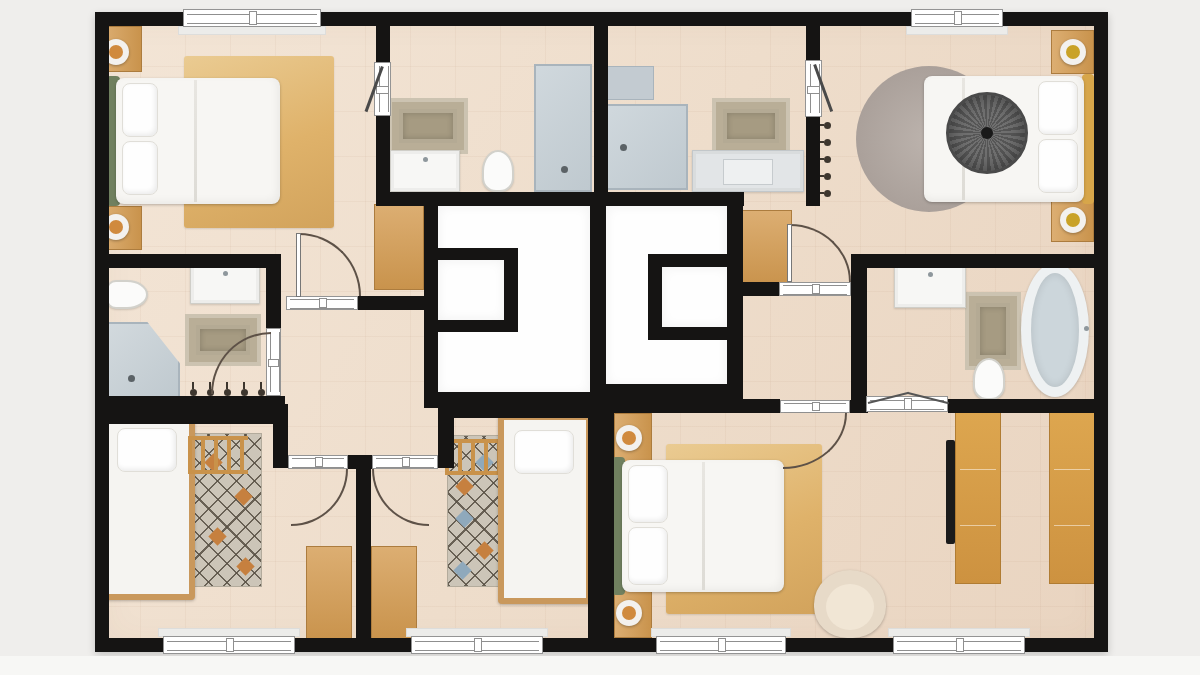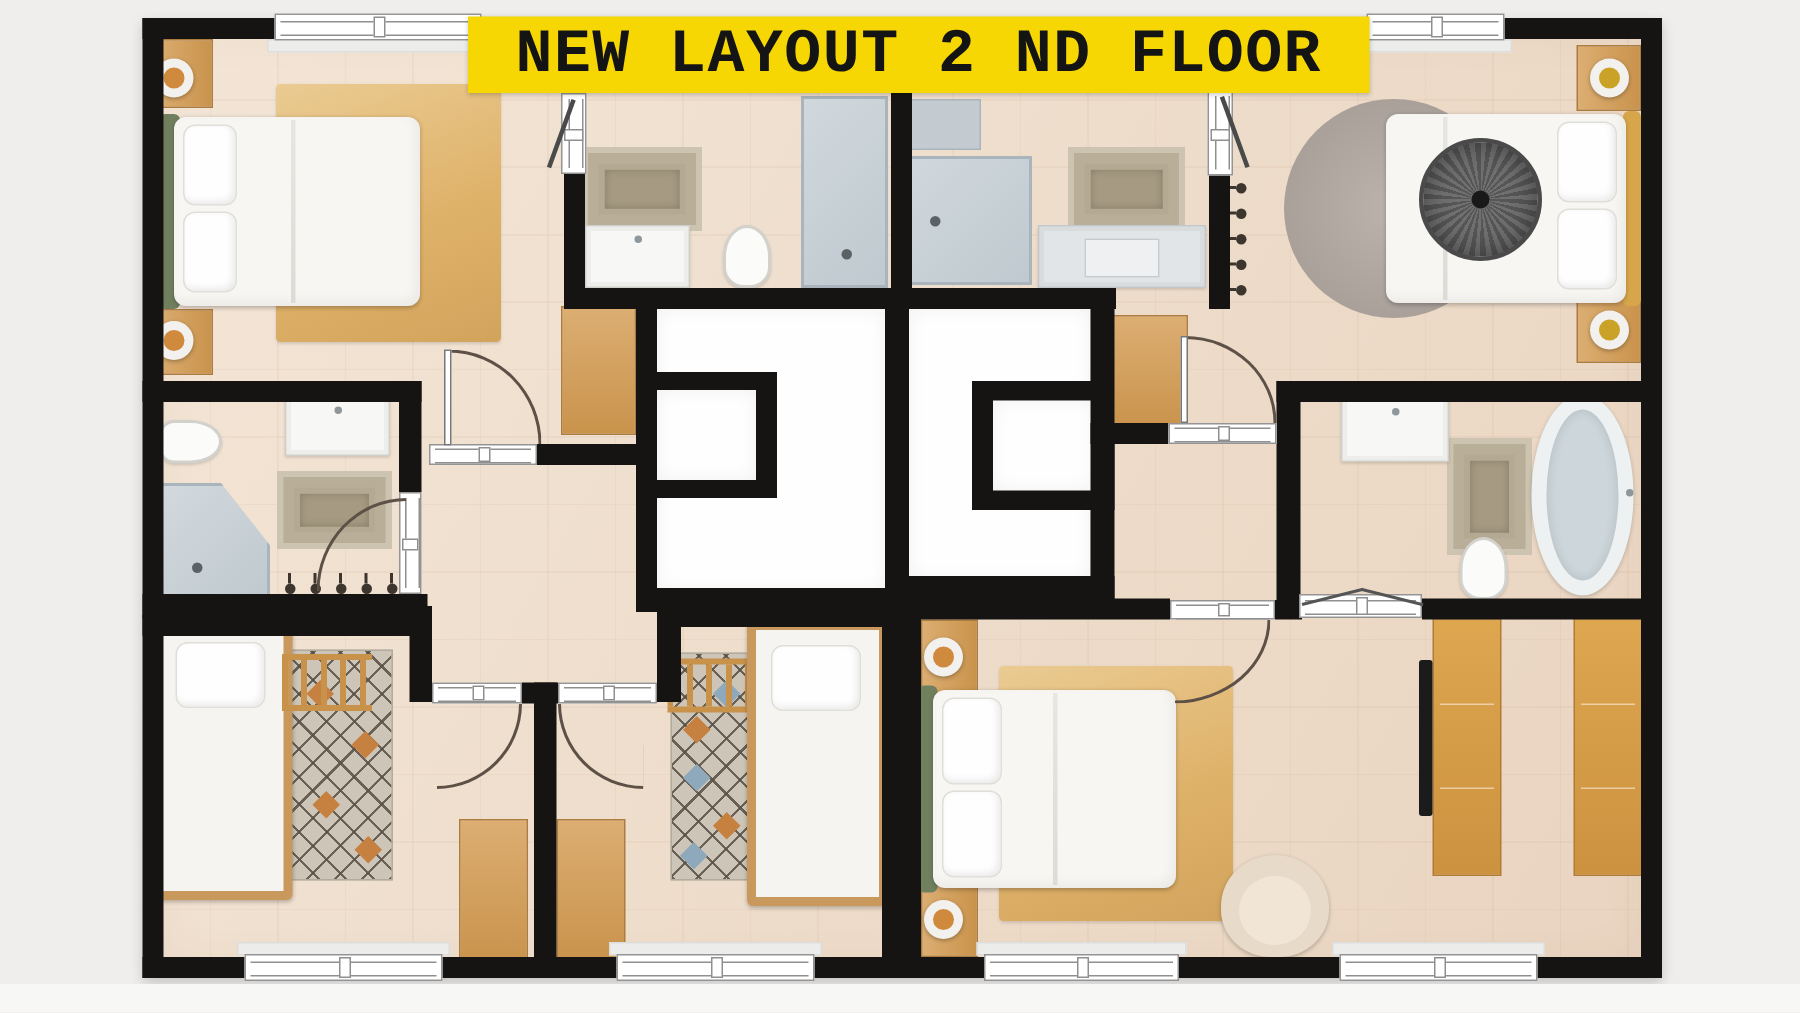--- a/index.html
+++ b/index.html
@@ -358,16 +358,13 @@
     <div class="arc bl" style="left:372px;top:469px;width:57px;height:57px"></div>
 
     <div class="thresh" style="left:780px;top:400px;width:70px;height:13px"></div>
     <div class="arc br" style="left:783px;top:413px;width:64px;height:56px"></div>
 
     <div class="thresh" style="left:866px;top:396px;width:82px;height:16px"></div>
     <div class="chev" style="left:868px;top:402px;width:42px;transform:rotate(-14deg)"></div>
     <div class="chev" style="left:908px;top:392px;width:42px;transform:rotate(14deg)"></div>
   </div>
 
-  <div class="banner">
-    <span>NEW LAYOUT 2 ND FLOOR</span>
-  </div>
 </div>
 
 </body></html>

